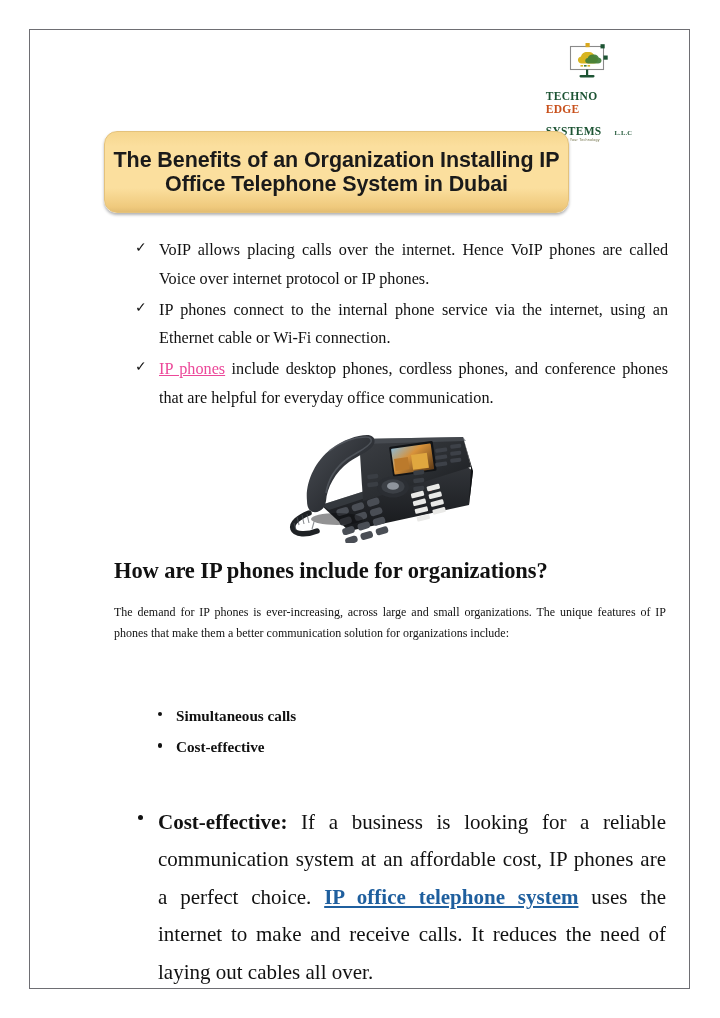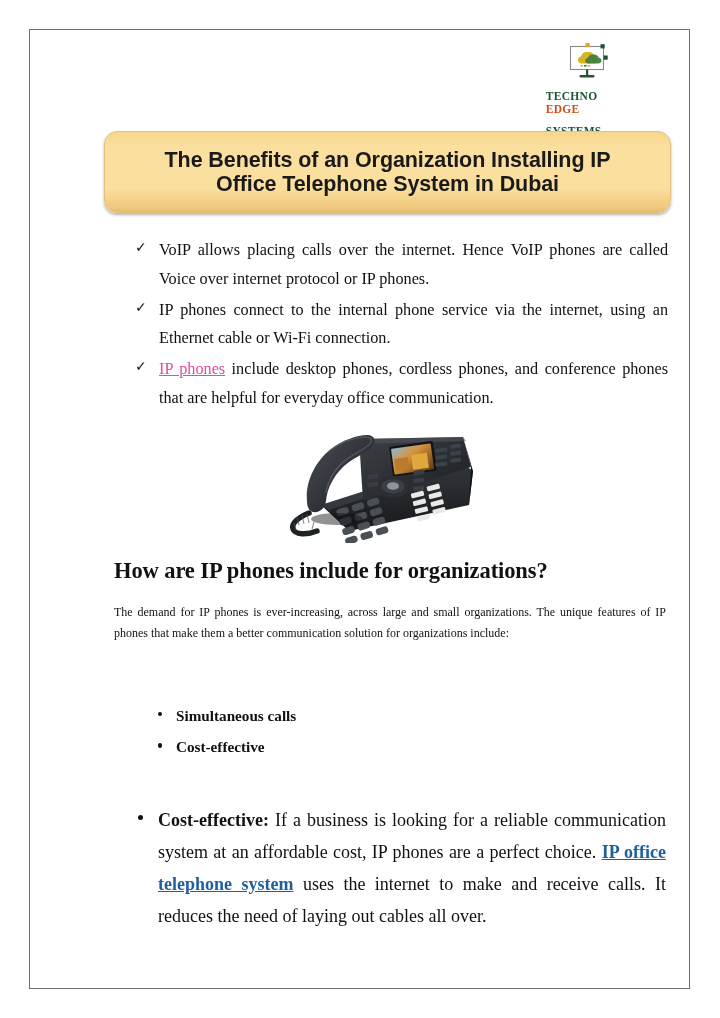--- a/index.html
+++ b/index.html
@@ -88,21 +88,21 @@
     margin-top: 1.5px;
     font-family: "Liberation Sans", sans-serif;
     white-space: nowrap;
   }
 
   
   .title-banner {
     position: absolute;
     left: 74px;
     top: 101px;
-    width: 567px;
+    width: 465px;
     height: 82px;
     border-radius: 13px;
     background: linear-gradient(180deg, #f6d68e 0%, #fbdf9e 18%, #fbdf9e 70%, #efc97c 94%, #e3bd72 100%);
     border: 1px solid #e4c27c;
     box-shadow: 0 2px 3px rgba(0,0,0,0.30);
     box-sizing: border-box;
     display: flex;
     flex-direction: column;
     align-items: center;
     justify-content: center;
@@ -215,21 +215,21 @@
   
   .detail-block {
     position: absolute;
     left: 84px;
     top: 774px;
     width: 552px;
   }
   .detail-item {
     position: relative;
     padding-left: 44px;
-    font-size: 18px;
+    font-size: 21px;
     line-height: 1.78;
     color: #111111;
     text-align: justify;
   }
   .detail-dot {
     position: absolute;
     left: 24px;
     top: 11px;
     width: 5px;
     height: 5px;

